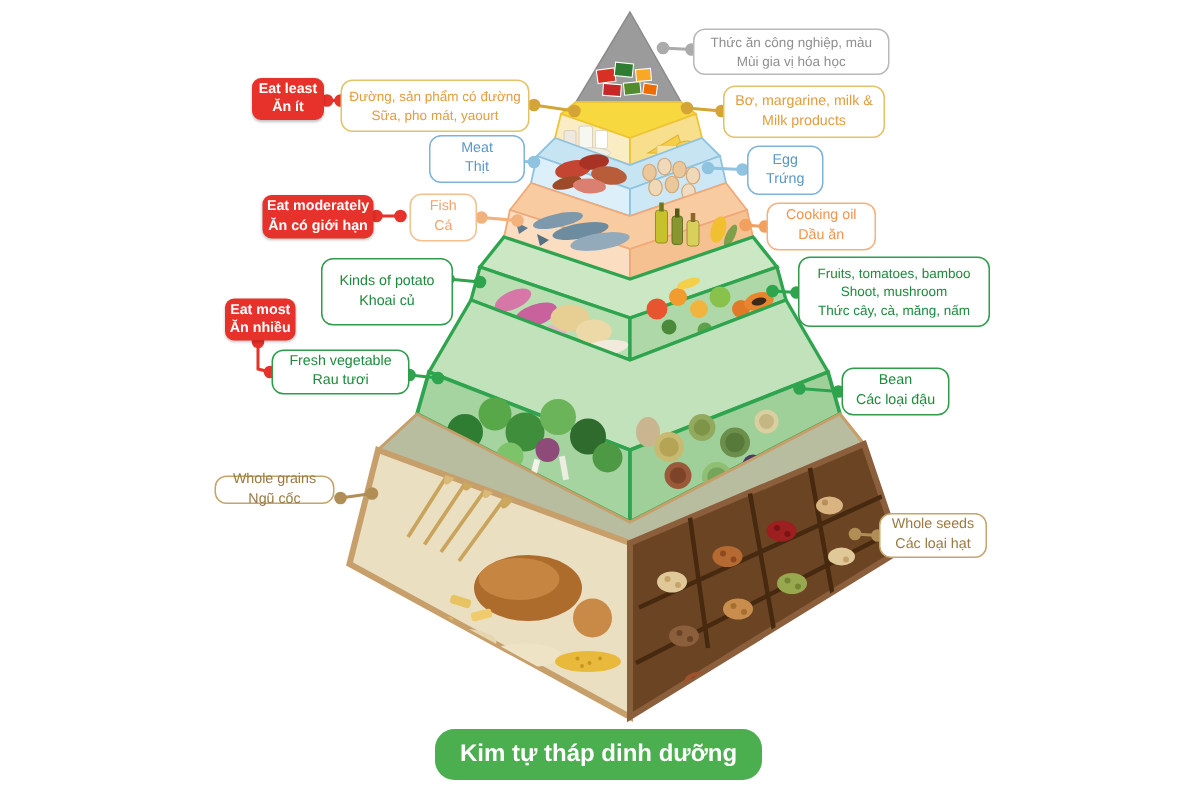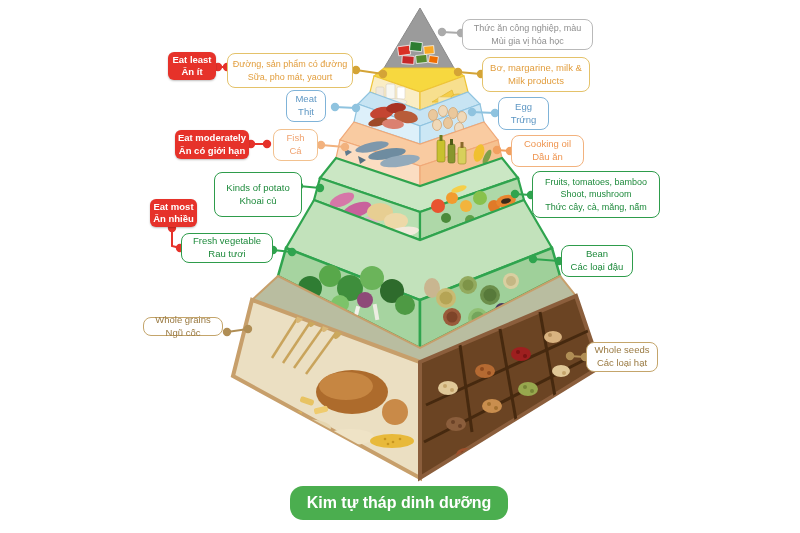--- a/index.html
+++ b/index.html
@@ -339,21 +339,21 @@
 </div>
 <div class="badge" style="left:150px;top:199px;width:47px;height:28px">
   <span>Eat most</span>
   <span>Ăn nhiều</span>
 </div>
 
 <div class="lb c-gold" style="left:227px;top:53px;width:126px;height:35px;font-size:9px">
   <span>Đường, sản phẩm có đường</span>
   <span>Sữa, pho mát, yaourt</span>
 </div>
-<div class="lb c-blue" style="left:286px;top:90px;width:40px;height:32px">
+<div class="lb c-blue" style="left:286px;top:90px;width:64px;height:32px">
   <span>Meat</span>
   <span>Thịt</span>
 </div>
 <div class="lb c-salmon" style="left:273px;top:129px;width:45px;height:32px">
   <span>Fish</span>
   <span>Cá</span>
 </div>
 <div class="lb c-green" style="left:214px;top:172px;width:88px;height:45px">
   <span>Kinds of potato</span>
   <span>Khoai củ</span>

